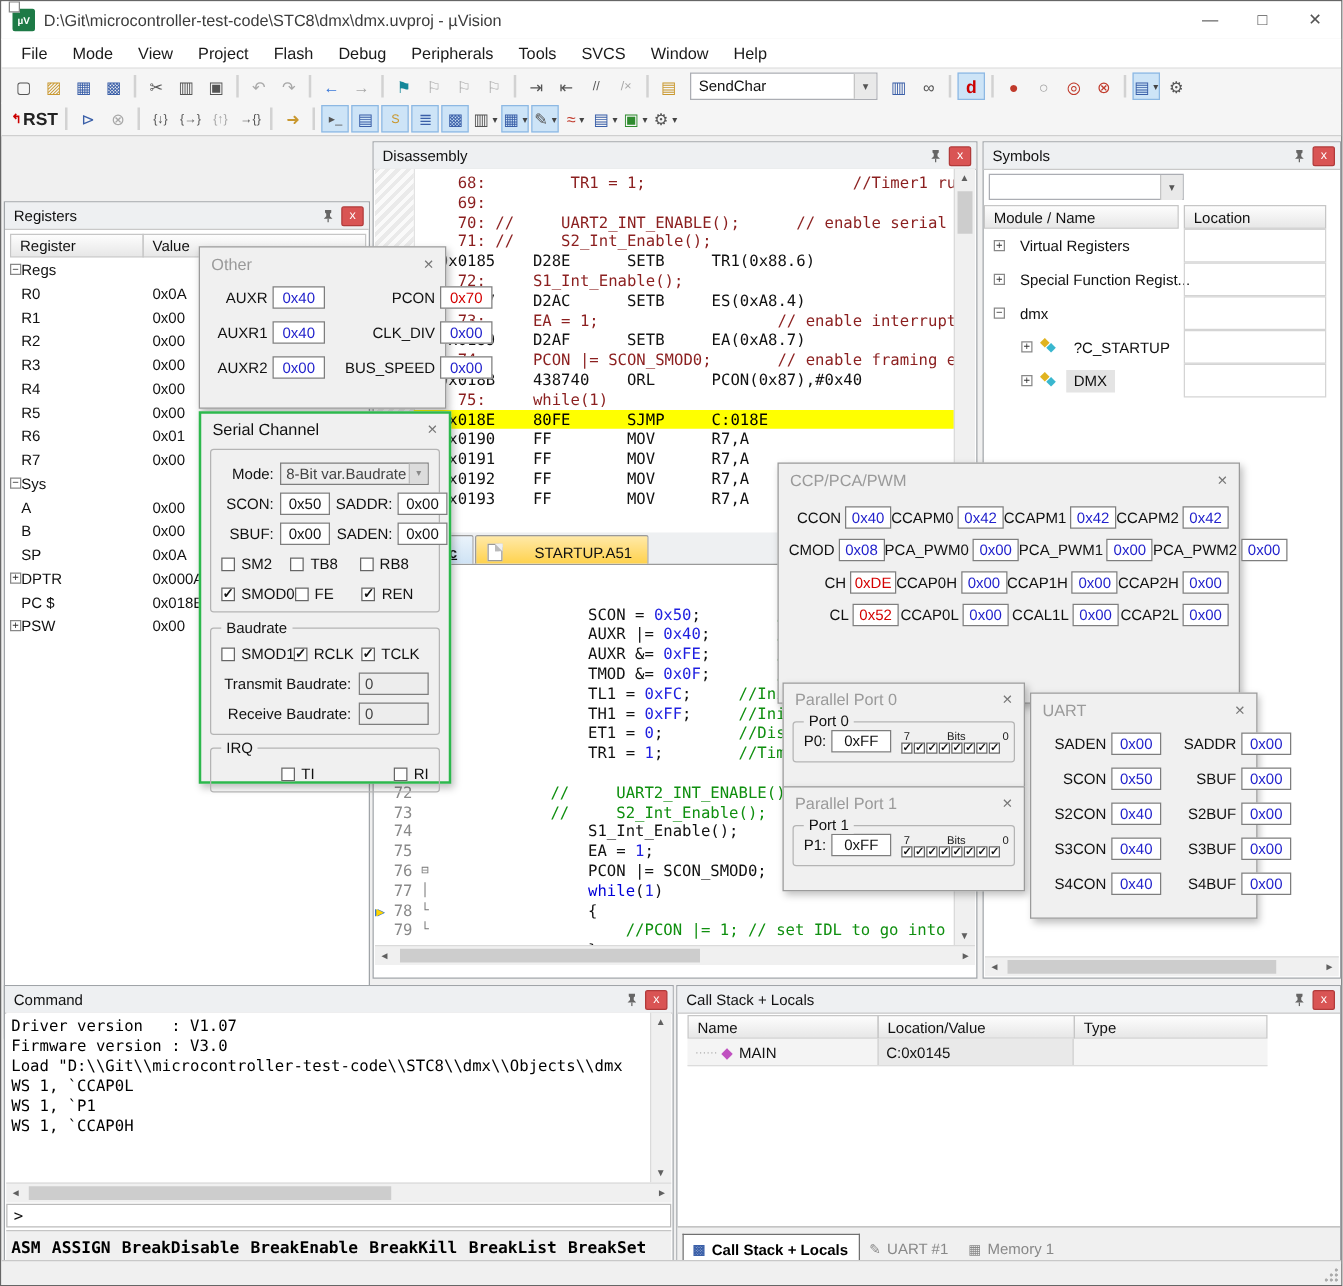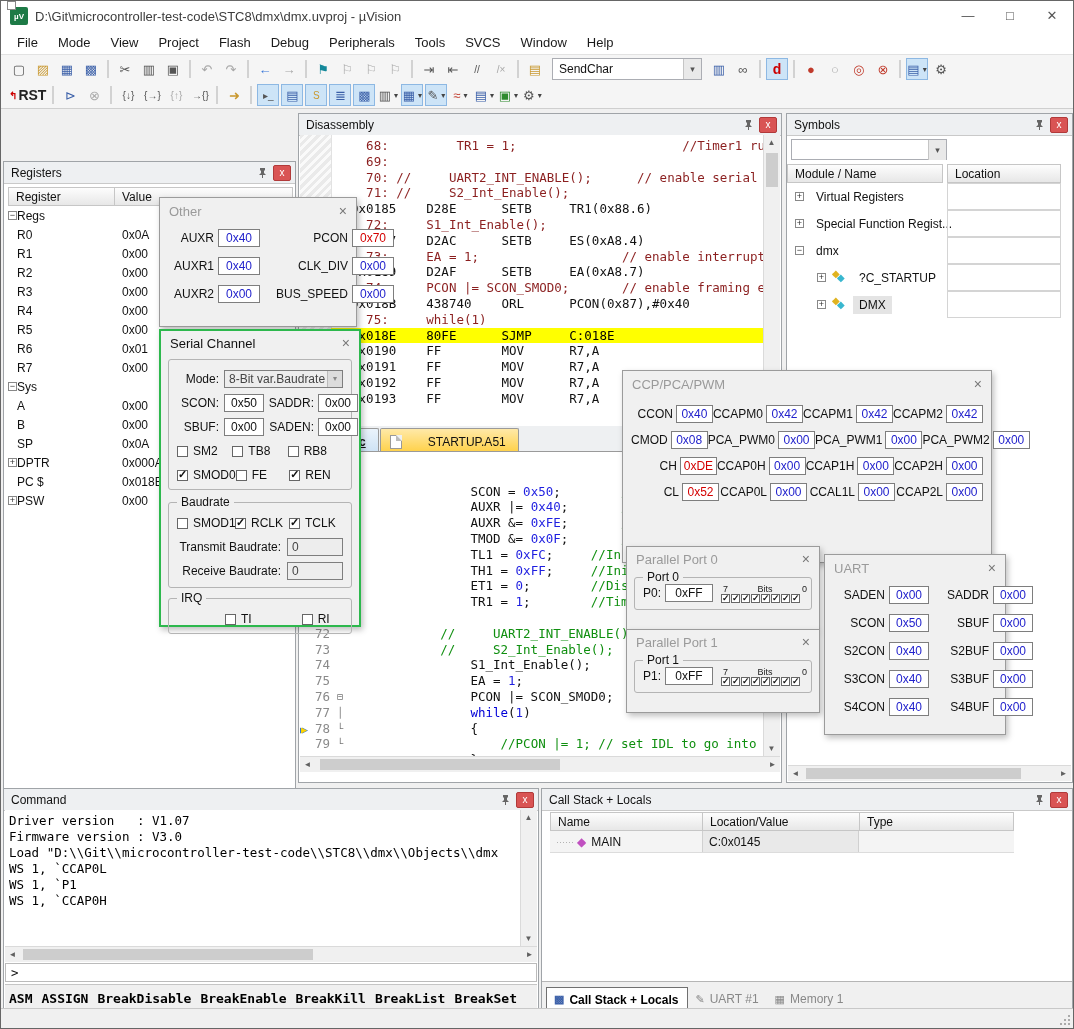--- a/index.html
+++ b/index.html
@@ -826,21 +826,21 @@
         <span class="dlbl" style="flex:1;margin-right:6px;">Transmit Baudrate:</span>
         <span class="fld dis" style="width:56px;">0</span>
       </div>
       <div class="sgrow">
         <span class="dlbl" style="flex:1;margin-right:6px;">Receive Baudrate:</span>
         <span class="fld dis" style="width:56px;">0</span>
       </div>
     </div>
     <div class="grp" style="margin-top:10px;padding:8px 0 2px 0;">
       <span class="legend">IRQ</span>
-      <div class="sgrow" style="padding-left:56px;gap:50px;">
+      <div class="sgrow" style="padding-left:56px;gap:34px;justify-content:space-between;">
 
       <span style="display:flex;align-items:center;">
             <span class="cb"></span>
             <span class="cbl">TI</span>
           </span>
           <span style="display:flex;align-items:center;">
             <span class="cb"></span>
             <span class="cbl">RI</span>
           </span>
         </div>

